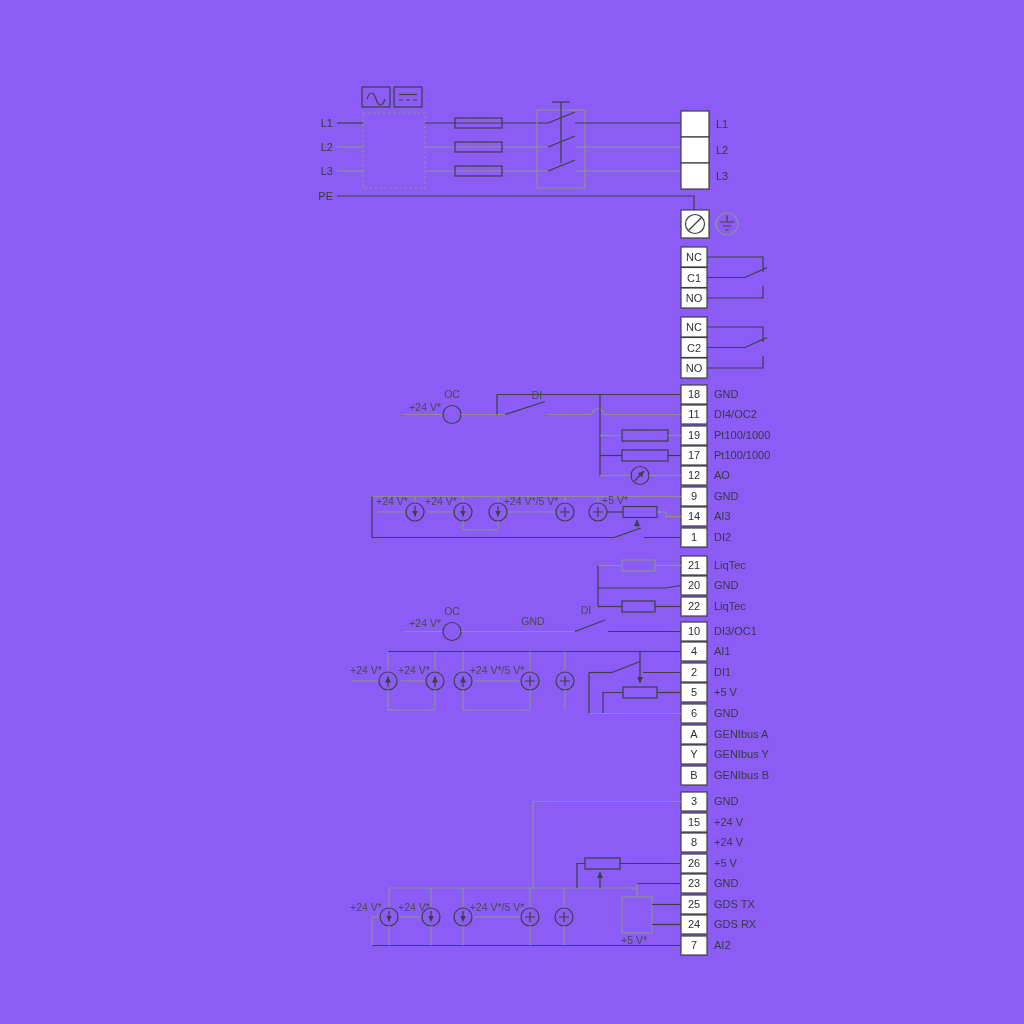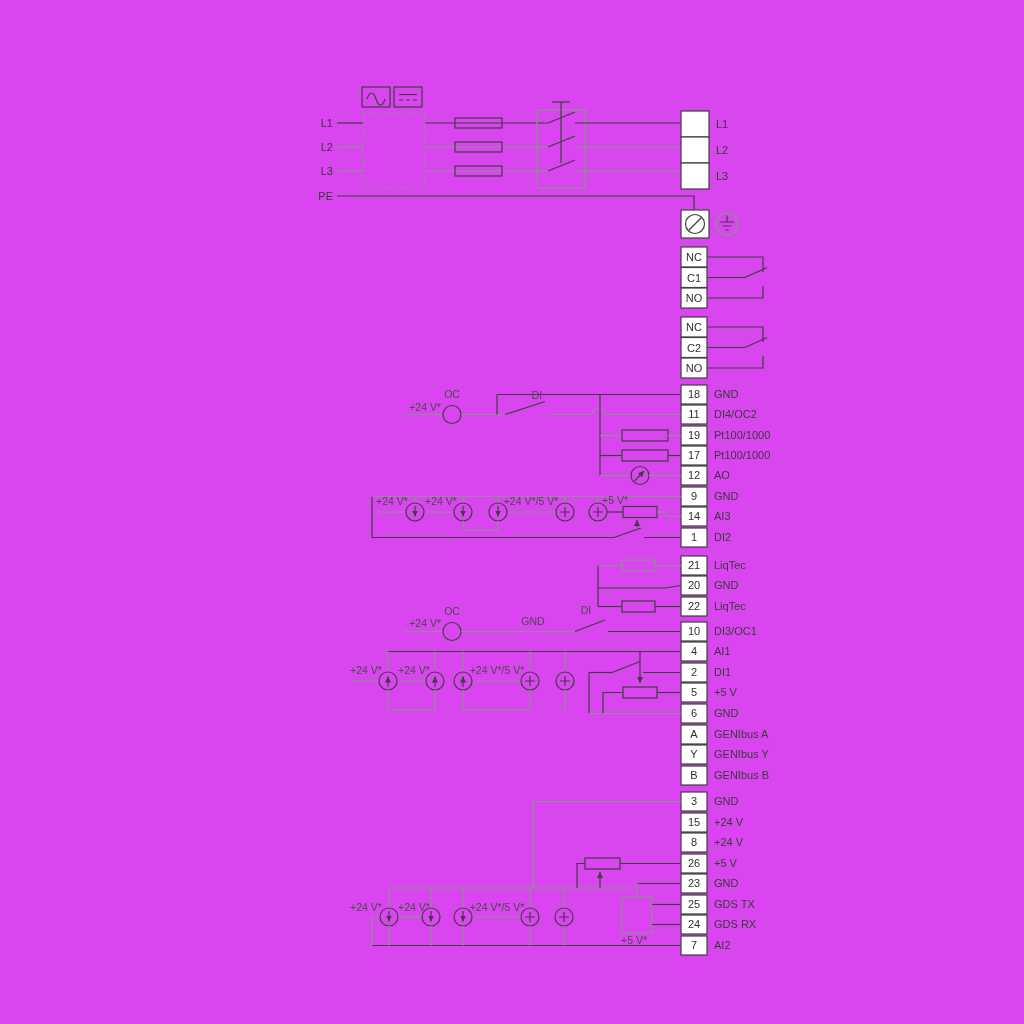--- a/index.html
+++ b/index.html
@@ -1,16 +1,16 @@
 <!DOCTYPE html>
 <html><head>
 <meta charset="utf-8">
 <style>
   html,body{margin:0;padding:0;background:#fff;}
-  .stage{position:relative;width:1024px;height:1024px;background:#d946ef;overflow:hidden;}
+  .stage{position:relative;width:1024px;height:1024px;background:#8b5cf6;overflow:hidden;}
   text{font-family:"Liberation Sans","DejaVu Sans",sans-serif;}
   .t{font-size:11px;fill:#3a3a3a;}
   .tn{font-size:11px;fill:#2e2e2e;}
   .ts{font-size:10.5px;fill:#4a4a4a;}
   .k{stroke:#3f3f3f;fill:none;stroke-width:1.2;}
   .w{stroke:#8f8f8f;fill:none;stroke-width:1.2;}
   .cell{fill:#ffffff;stroke:#3f3f3f;stroke-width:1.2;}
   .dash{stroke:#909090;fill:none;stroke-width:1.2;stroke-dasharray:2.5 2.5;}
 </style>
 </head>

